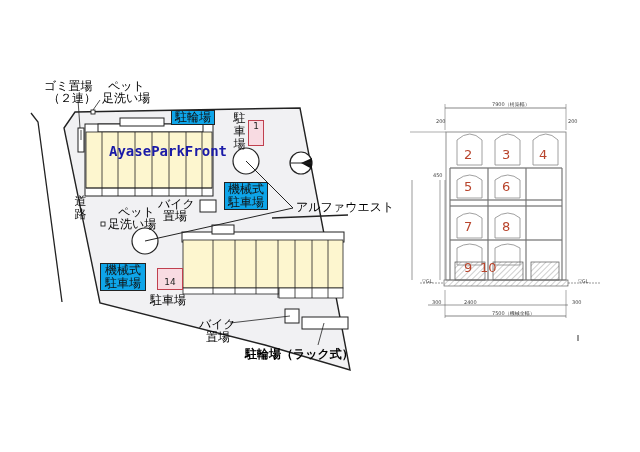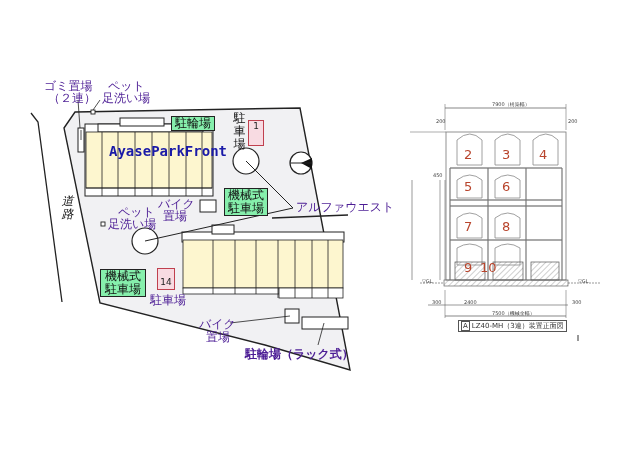--- a/index.html
+++ b/index.html
@@ -1,21 +1,21 @@
 <!DOCTYPE html>
 <html><head>
 <meta charset="utf-8">
 <style>
   html, body { margin:0; padding:0; background:#ffffff; }
   body { width:640px; height:452px; position:relative; overflow:hidden; font-family:"DejaVu Sans", sans-serif; color:#111; }
   .abs { position:absolute; }
-  .lbl { position:absolute; font-size:12px; line-height:13px; white-space:nowrap; color:#4c1d95; }
+  .lbl { position:absolute; font-size:12px; line-height:13px; white-space:nowrap; color:#000000; }
   .vlbl { position:absolute; font-size:12px; line-height:13px; width:13px; word-break:break-all; white-space:normal; color:#111; text-align:center; }
   .bname { position:absolute; font-size:14px; color:#1a1aa8; font-weight:bold; white-space:nowrap; font-family:"DejaVu Sans Mono", monospace; }
-  .boxlbl { position:absolute; border:1.5px solid #222; background:#86efac; font-size:12px; line-height:13px; text-align:center;margin-top:6px; }
+  .boxlbl { position:absolute; border:1.5px solid #222; background:#0ea5e9; font-size:12px; line-height:13px; text-align:center; }
   .slot { position:absolute; border:1.2px solid #c0404e; background:#f8dbe2; font-size:9px; color:#222; text-align:center; }
   .num { position:absolute; font-size:13px; color:#b8442c; font-family:"DejaVu Sans", sans-serif; }
   .tiny { position:absolute; font-size:5px; color:#444; white-space:nowrap; }
   .caption { position:absolute; font-size:7px; color:#333; border:1px solid #555; padding:0 2px; white-space:nowrap; }
 </style>
 </head>
 <body>
 
 <div class="abs" style="left:0;top:0;width:400px;height:452px;">
   <svg class="abs" style="left:0;top:0" width="400" height="452">
@@ -95,33 +95,33 @@
   <div class="vlbl" style="left:233px;top:112px;">駐車場</div>
   <div class="slot" style="left:248px;top:120px;width:14px;height:24px;"><span>1</span></div>
 
   <div class="boxlbl" style="left:224px;top:182px;width:42px;height:26px;">
     <div>機械式</div>
     <div>駐車場</div>
   </div>
 
   <div class="lbl" style="left:296px;top:201px;">アルファウエスト</div>
 
-  <div class="vlbl" style="left:61px;top:195px;font-style:italic;">道路</div>
+  <div class="vlbl" style="left:74px;top:195px;">道路</div>
 
   <div class="lbl" style="left:158px;top:198px;">バイク</div>
   <div class="lbl" style="left:163px;top:210px;">置場</div>
   <div class="lbl" style="left:118px;top:206px;">ペット</div>
   <div class="lbl" style="left:108px;top:218px;">足洗い場</div>
 
 
   <div class="boxlbl" style="left:100px;top:263px;width:44px;height:26px;">
     <div>機械式</div>
     <div>駐車場</div>
   </div>
-  <div class="slot" style="left:157px;top:268px;width:18px;height:22px;padding-top:8px;box-sizing:border-box;"><span>14</span></div>
+  <div class="slot" style="left:157px;top:268px;width:26px;height:22px;padding-top:8px;box-sizing:border-box;"><span>14</span></div>
   <div class="lbl" style="left:150px;top:294px;">駐車場</div>
 
   <div class="lbl" style="left:199px;top:318px;">バイク</div>
   <div class="lbl" style="left:206px;top:331px;">置場</div>
   <div class="lbl" style="left:245px;top:348px;font-weight:bold;">駐輪場（ラック式）</div>
 </div>
 
 <div class="abs" style="left:400px;top:0;width:240px;height:452px;">
   <svg class="abs" style="left:0;top:0" width="240" height="452">
     <defs>
@@ -201,16 +201,13 @@
   <div class="num" style="left:64px;top:260px;">9</div>
   <div class="num" style="left:80px;top:260px;">10</div>
 
   <div class="tiny" style="left:22px;top:278px;">▽GL</div>
   <div class="tiny" style="left:178px;top:278px;">▽GL</div>
   <div class="tiny" style="left:32px;top:299px;">300</div>
   <div class="tiny" style="left:64px;top:299px;">2400</div>
   <div class="tiny" style="left:172px;top:299px;">300</div>
   <div class="tiny" style="left:92px;top:310px;">7500（機械全幅）</div>
 
-  <div class="caption" style="left:58px;top:320px;">
-    <span style="border:1px solid #555;padding:0 1px;margin-right:2px;">A</span><span>LZ40-MH（3連）装置正面図</span>
-  </div>
 </div>
 
 </body></html>

